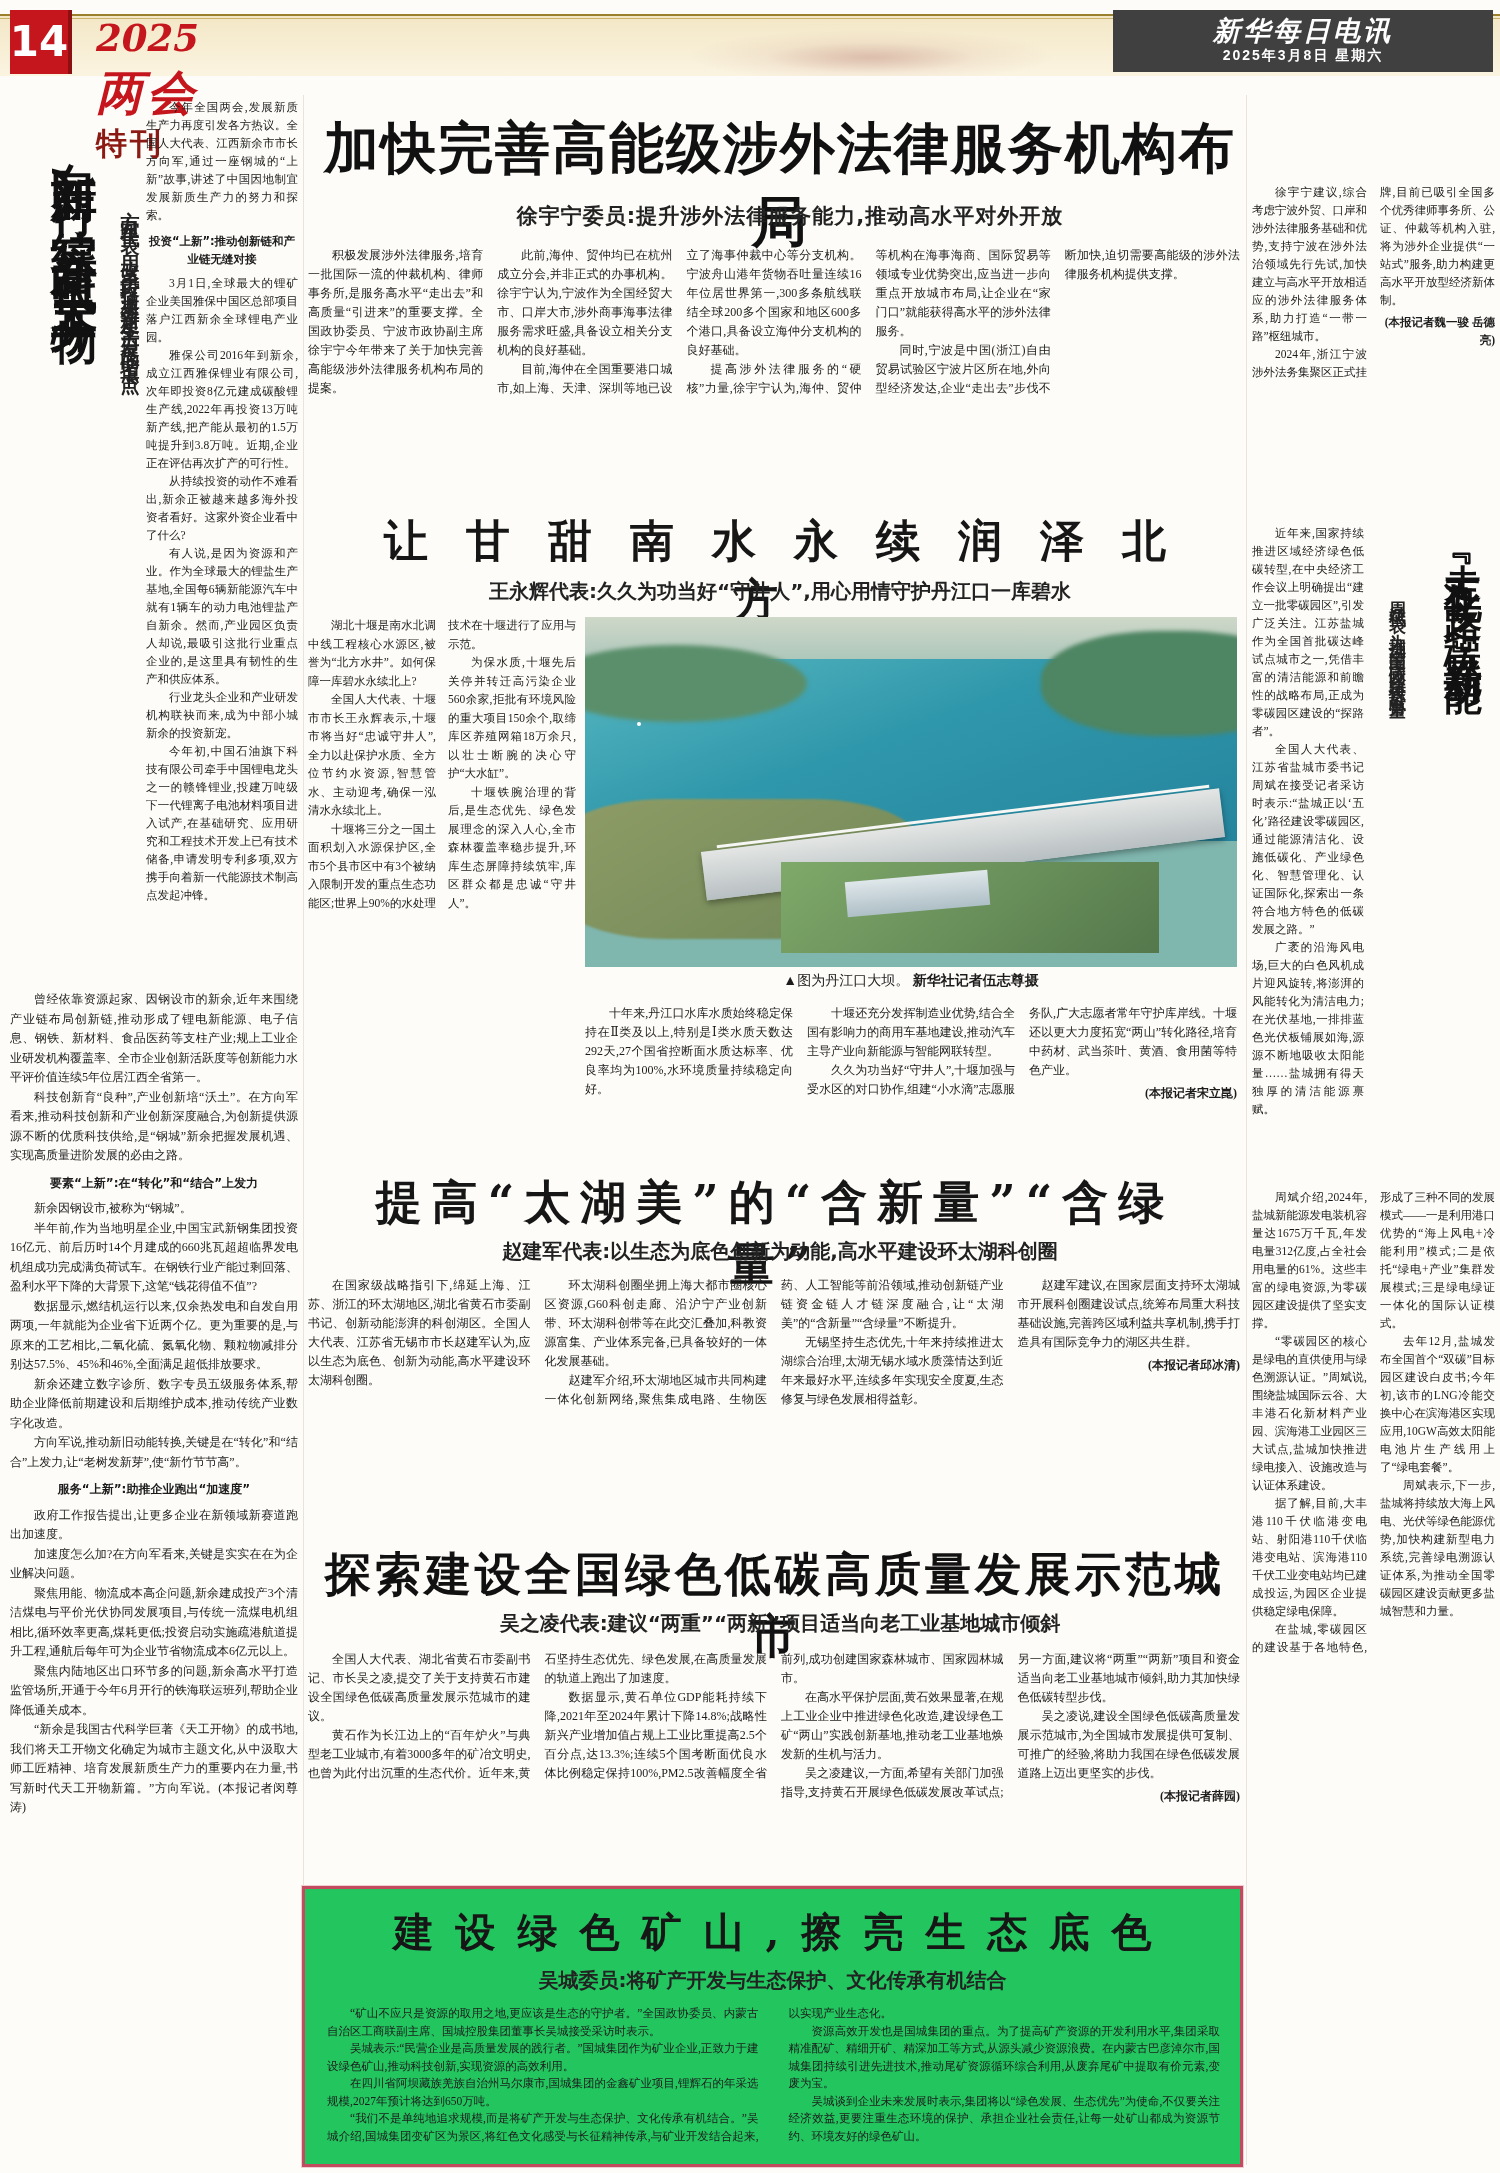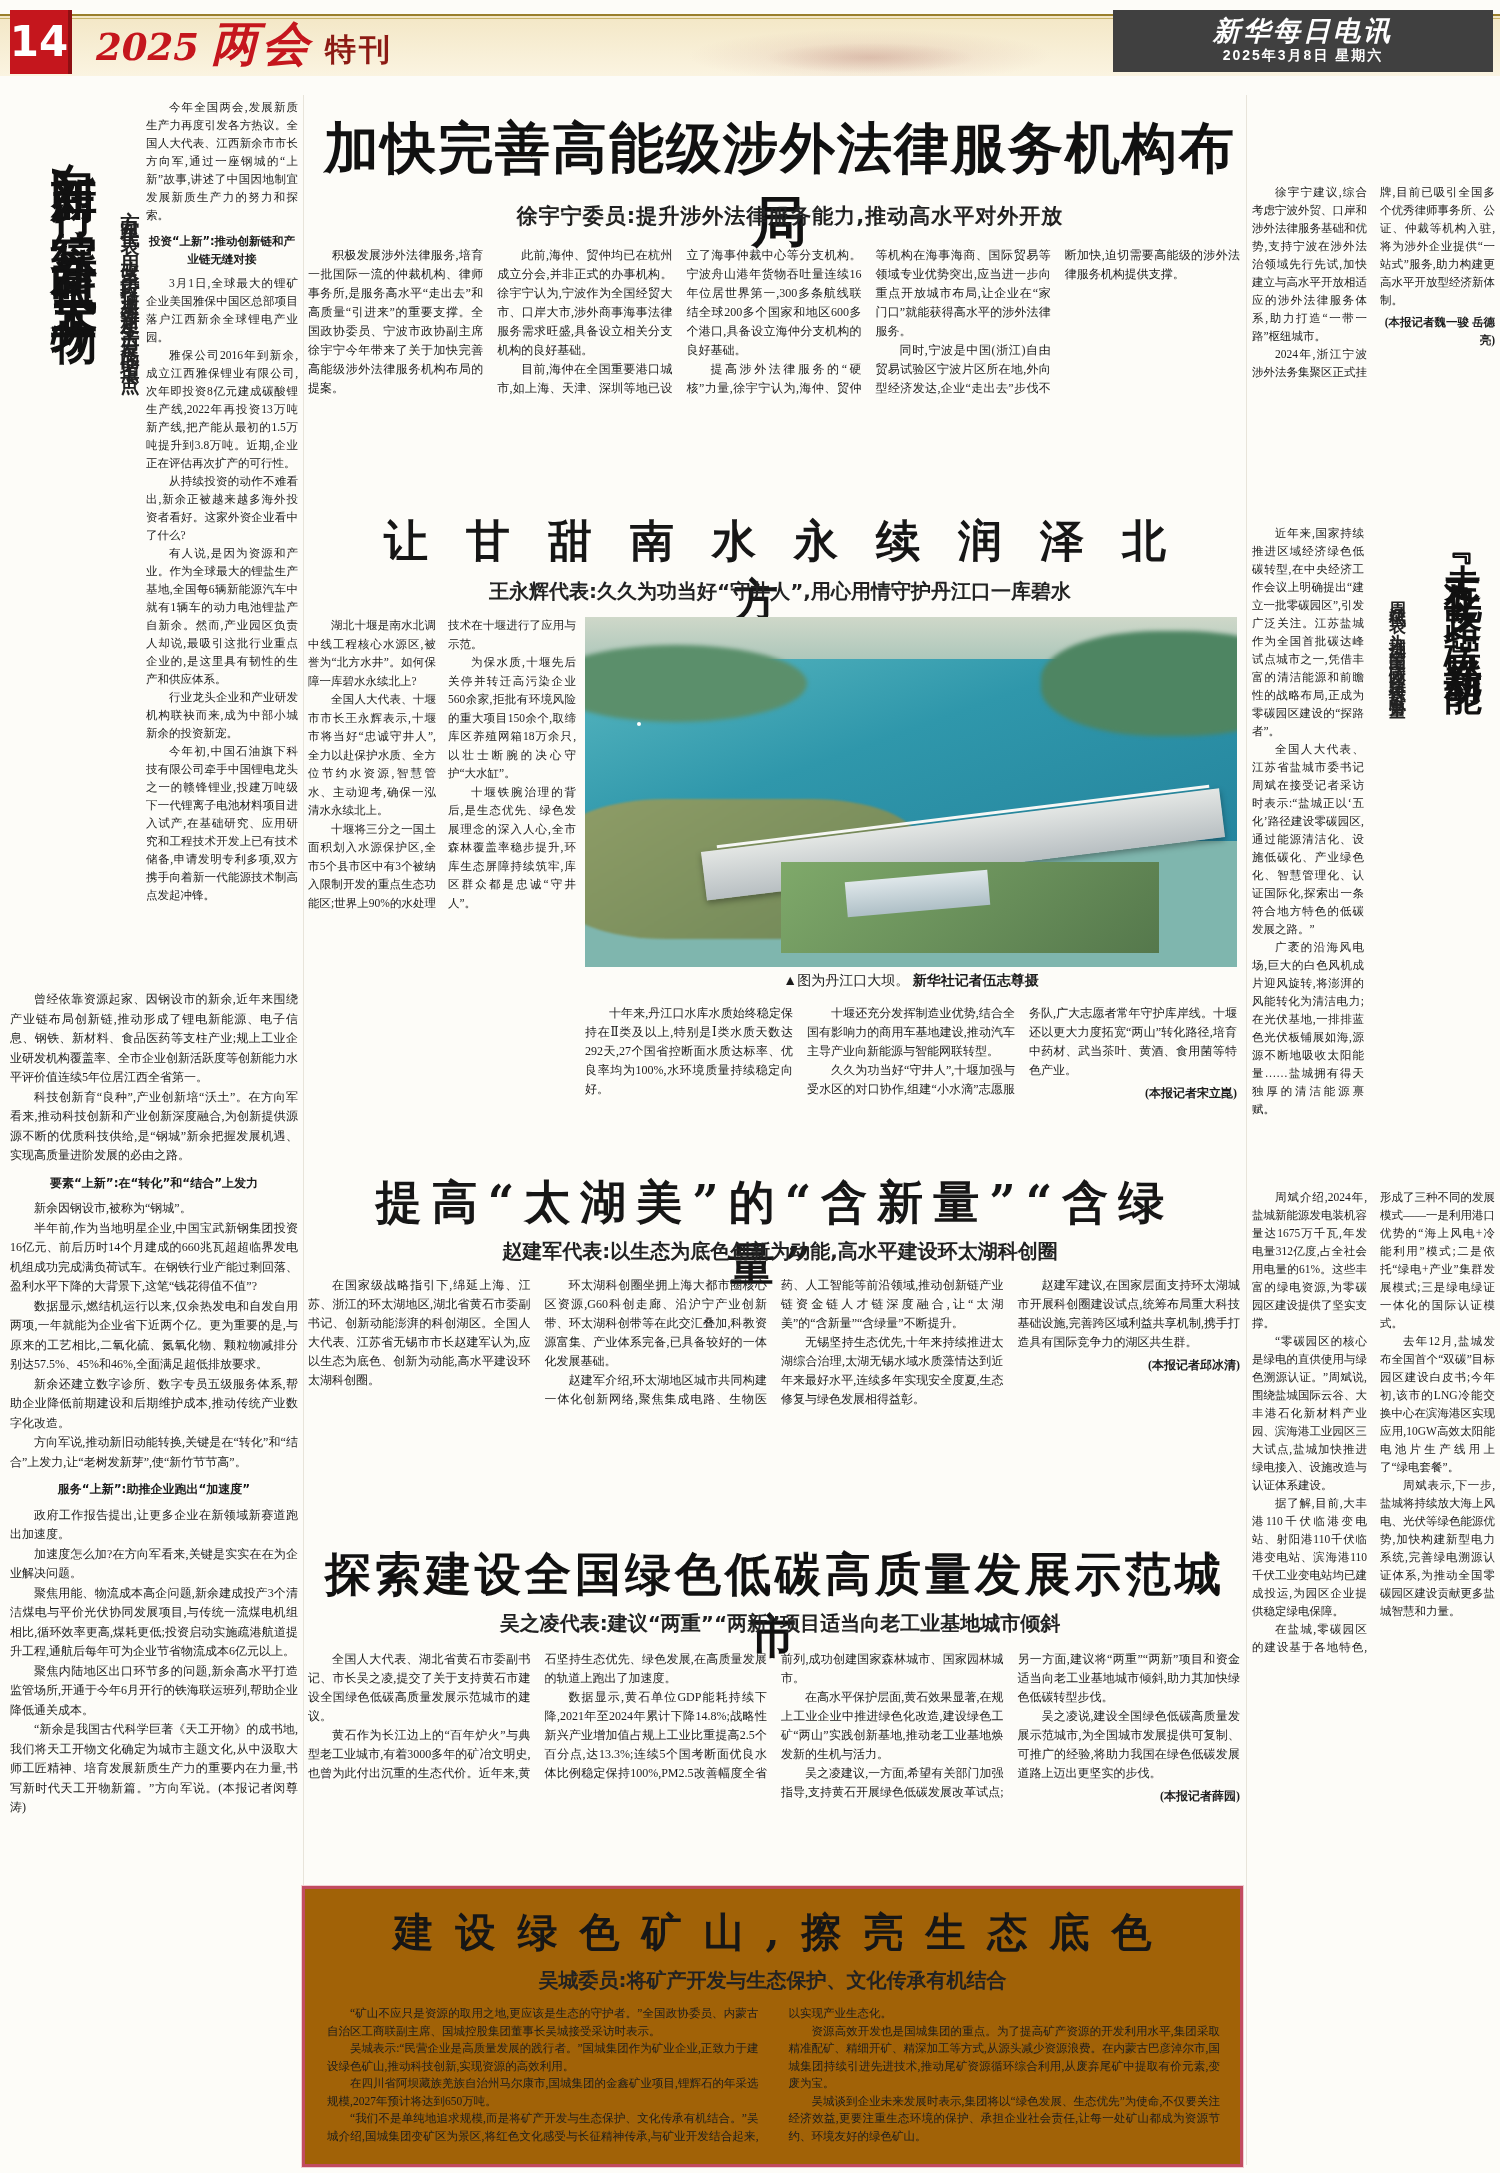--- a/index.html
+++ b/index.html
@@ -9,21 +9,21 @@
   .band{position:absolute;left:0;top:14px;width:1500px;height:60px;
         border-top:2px solid #9a7f2c;
         background:
           radial-gradient(ellipse 260px 38px at 870px 40px, rgba(197,144,132,.28), rgba(197,144,132,0) 70%),
           radial-gradient(ellipse 150px 22px at 870px 42px, rgba(170,110,100,.25), rgba(170,110,100,0) 70%),
           linear-gradient(#f3e7c6,#fbf4e1);}
   .band::after{content:"";position:absolute;left:0;top:2px;width:100%;height:1px;background:#c9b36a;}
   .pagenum{position:absolute;left:10px;top:10px;width:58px;height:64px;background:#c5161d;
            border-right:4px solid #8e0f12;color:#fff;display:flex;align-items:center;justify-content:center;
            font:bold 42px/1 "DejaVu Sans",sans-serif;}
-  .edition{position:absolute;left:96px;top:20px;display:flex;align-items:baseline;gap:12px;}
+  .edition{position:absolute;left:96px;top:20px;display:flex;align-items:baseline;gap:12px;flex-direction:column;}
   .ed-year{font:italic 900 37px/1 "DejaVu Serif",serif;color:#c5161d;}
   .ed-session{font:italic 900 47px/1 "DejaVu Serif",serif;color:#c5161d;letter-spacing:4px;}
   .ed-suffix{font:900 31px/1 "DejaVu Sans",sans-serif;color:#8c1a14;letter-spacing:3px;}
   .masthead{position:absolute;left:1113px;top:10px;width:380px;height:62px;background:#404040;color:#fff;
             text-align:center;padding-top:6px;box-sizing:border-box;}
   .masthead .mh{font:italic bold 27px/1.1 "DejaVu Serif",serif;letter-spacing:3px;}
   .masthead .dt{font:bold 14px/1.4 "Liberation Sans",sans-serif;letter-spacing:2px;}
   
   .vr{position:absolute;width:1px;background:#e8e4da;}
   
@@ -42,21 +42,21 @@
           font:900 46px/1 "DejaVu Sans",sans-serif;letter-spacing:10px;color:#111;}
   .v-sub{position:absolute;left:98px;top:196px;width:42px;height:790px;
          font:bold 19px/1 "DejaVu Sans",sans-serif;letter-spacing:6px;color:#222;}
   
   .v-head2{position:absolute;left:1412px;top:534px;width:70px;height:650px;
            font:900 38px/1 "DejaVu Serif",serif;letter-spacing:7px;color:#111;}
   .v-sub2{position:absolute;left:1372px;top:588px;width:34px;height:600px;
           font:bold 17px/1 "DejaVu Sans",sans-serif;letter-spacing:5px;color:#222;}
   
   .redbox{position:absolute;left:302px;top:1886px;width:941px;height:281px;box-sizing:border-box;
-          border:3px solid #c24b60;outline:1px solid #f0cdd3;background:#a16207;}
+          border:3px solid #c24b60;outline:1px solid #f0cdd3;background:#22c55e;}
   
   .photo{position:absolute;left:585px;top:617px;width:652px;height:350px;overflow:hidden;background:#7fb6ae;}
   .ph{position:absolute;}
   .caption{position:absolute;left:585px;top:972px;width:652px;text-align:center;font-size:14px;}
   .caption b{font-family:"DejaVu Sans",sans-serif;}
 </style>
 </head>
 <body>
 
 <div class="page">

